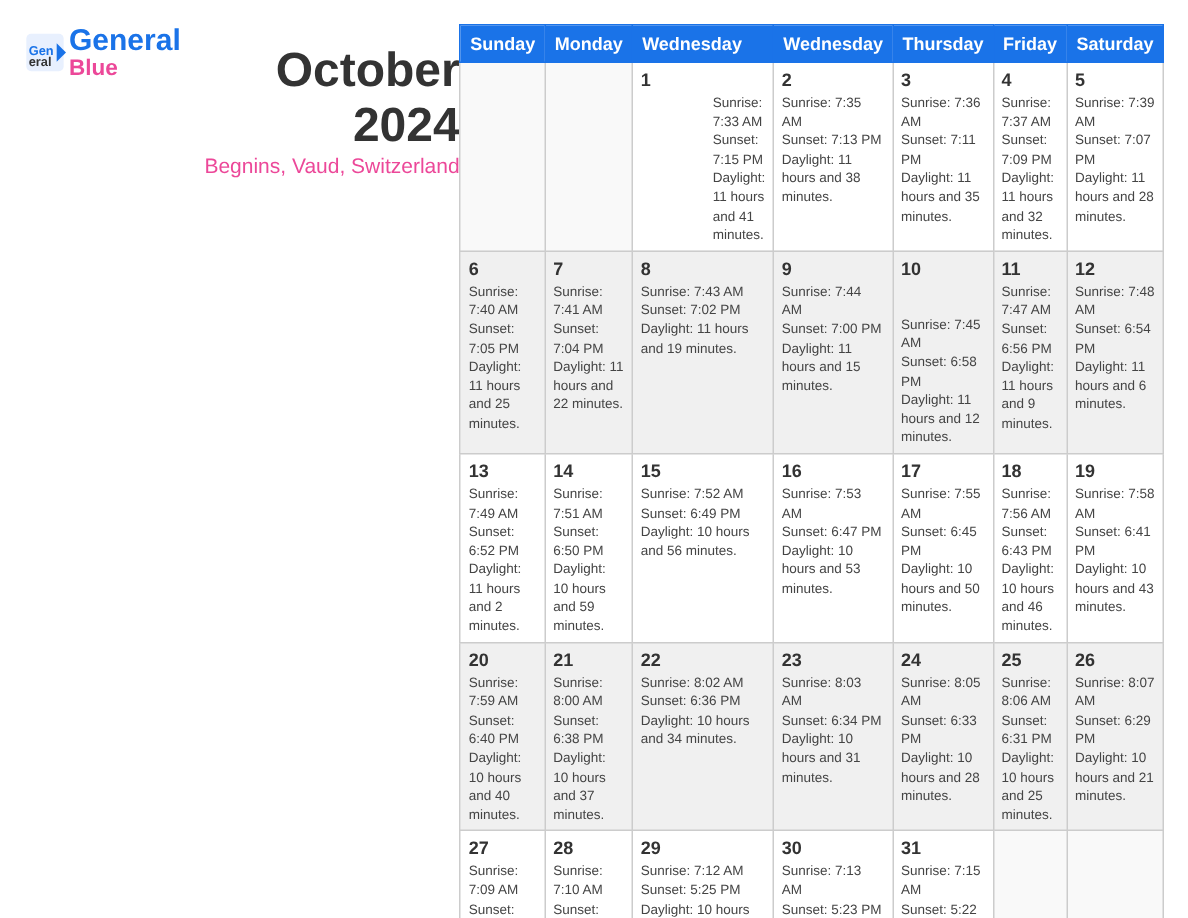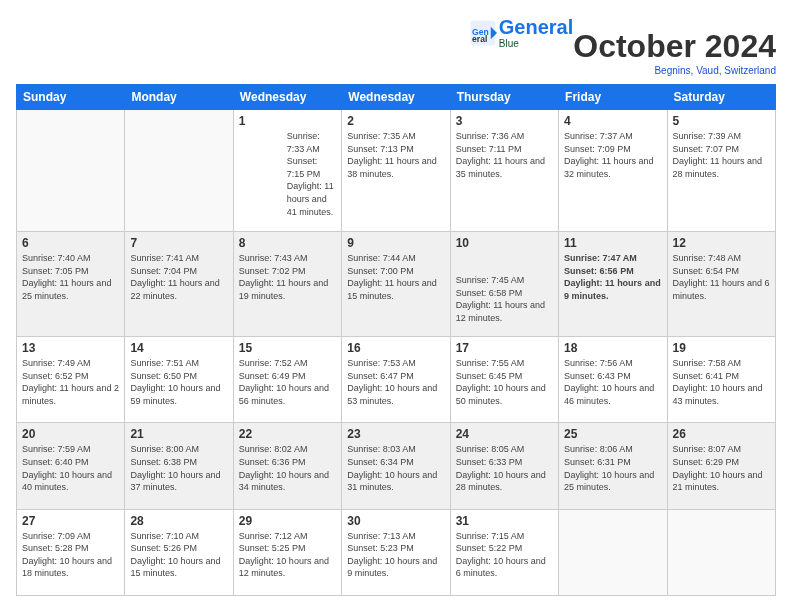--- a/index.html
+++ b/index.html
@@ -8,22 +8,21 @@
       height: 612px;
       font-family: Arial, sans-serif;
       background: #fff;
       overflow: hidden;
     }
     .page {
       width: 792px;
       height: 612px;
       padding: 16px;
       display: flex;
-      flex-direction: column;
-      align-items: flex-end;
+      flex-direction: row;
     }
     .header {
       display: flex;
       justify-content: space-between;
       align-items: flex-start;
       margin-bottom: 8px;
     }
     .logo {
       display: flex;
       align-items: center;
@@ -36,22 +35,22 @@
     .title-block {
       text-align: right;
       margin-top: 12px;
     }
     .title-month {
       font-size: 32px;
       font-weight: bold;
       color: #333;
     }
     .title-location {
-      font-size: 10px;
-      color: #1d4ed8;
+      font-size: 14px;
+      color: #ec4899;
     }
     .calendar {
       width: 100%;
       border-collapse: collapse;
       flex: 1;
     }
     .calendar th {
       background-color: #1a73e8;
       color: #fff;
       text-align: left;
@@ -95,21 +94,21 @@
   <div class="header">
     <div class="logo">
       <svg class="logo-icon" viewBox="0 0 36 36">
         <rect x="2" y="2" width="32" height="32" rx="4" fill="#e8f0fe"></rect>
         <text x="4" y="20" font-size="11" font-weight="bold" fill="#1a73e8">Gen</text>
         <text x="4" y="30" font-size="11" font-weight="bold" fill="#333">eral</text>
         <polygon points="28,10 36,18 28,26" fill="#1a73e8"></polygon>
       </svg>
       <div style="display:flex;flex-direction:column;line-height:1.1;">
         <span style="font-size:20px;font-weight:bold;color:#1a73e8;">General</span>
-        <span style="font-size:10px;font-weight:normal;color:#14532d;">Blue</span>
+        <span style="font-size:15px;font-weight:bold;color:#ec4899;">Blue</span>
       </div>
     </div>
     <div class="title-block">
       <div class="title-month">October 2024</div>
       <div class="title-location">Begnins, Vaud, Switzerland</div>
     </div>
   </div>
 
   <table class="calendar">
     <thead>
@@ -184,21 +183,21 @@
 Daylight: 11 hours and 15 minutes.</div>
           </td>
           <td>
             <span class="day-num">10</span>
             <div class="day-info" style="white-space: pre-line; margin-top: 24px;">Sunrise: 7:45 AM
 Sunset: 6:58 PM
 Daylight: 11 hours and 12 minutes.</div>
           </td>
           <td>
             <span class="day-num">11</span>
-            <div class="day-info" style="white-space: pre-line; font-weight: bold;">Sunrise: 7:47 AM
+            <div class="day-info" style="white-space: pre-line;">Sunrise: 7:47 AM
 Sunset: 6:56 PM
 Daylight: 11 hours and 9 minutes.</div>
           </td>
           <td>
             <span class="day-num">12</span>
             <div class="day-info" style="white-space: pre-line;">Sunrise: 7:48 AM
 Sunset: 6:54 PM
 Daylight: 11 hours and 6 minutes.</div>
           </td>
         </tr>

